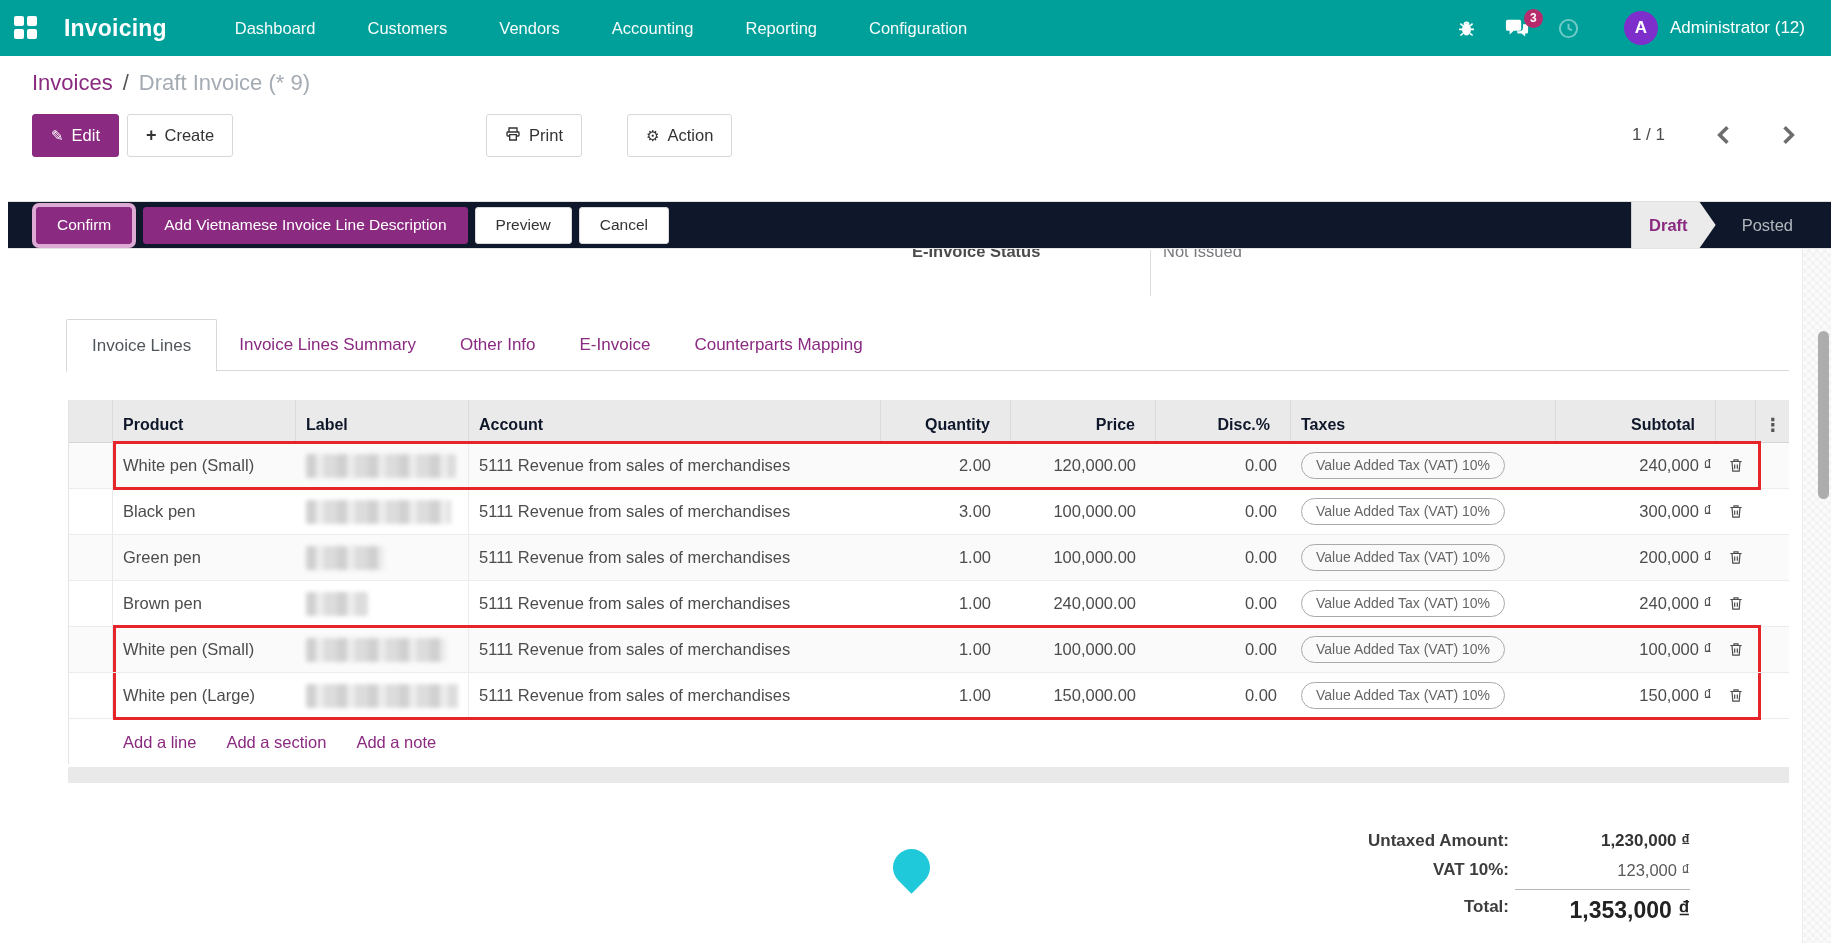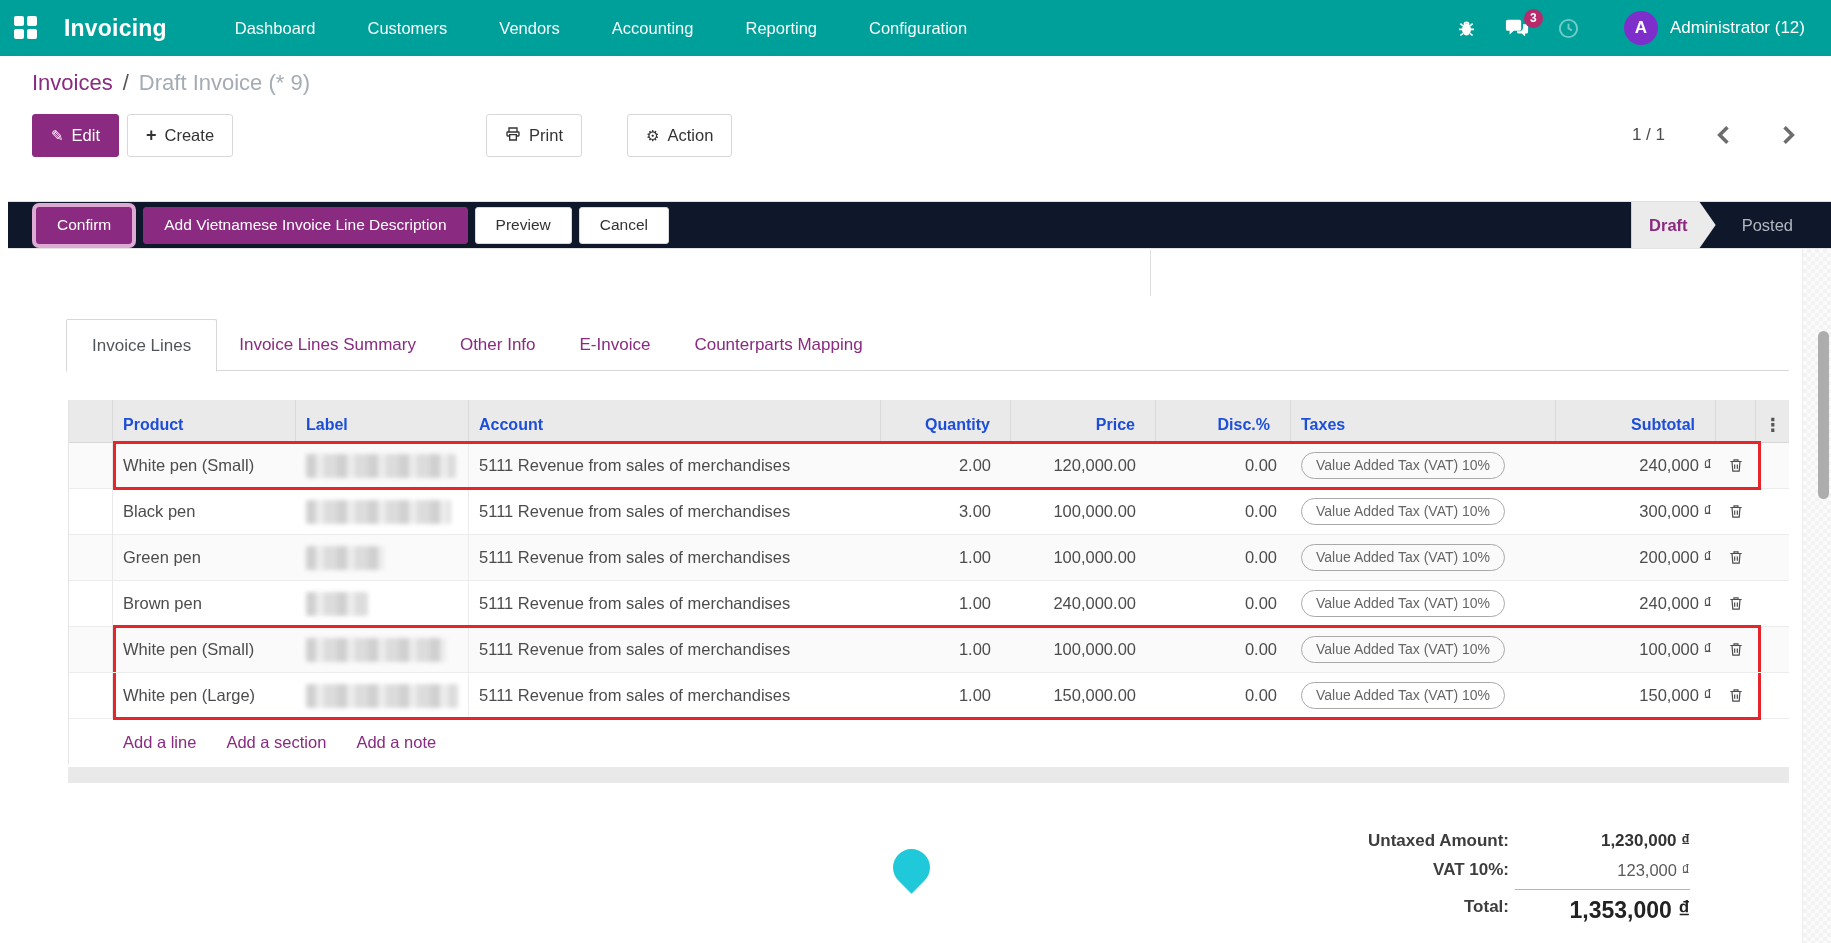--- a/index.html
+++ b/index.html
@@ -55,21 +55,21 @@
   
   .tabs-underline { position:absolute; top:370px; left:68px; width:1721px; border-bottom:1px solid #d8d8d8; }
   .tabs { position:absolute; top:319px; left:66px; height:52px; display:flex; align-items:stretch; z-index:2; }
   .tab { display:flex; align-items:center; padding:0 22px; font-size:17px; color:#8a2a80; cursor:pointer; }
   .tab.active { background:#fff; color:#50565c; border:1px solid #d8d8d8; border-bottom:1px solid #fff; border-radius:2px 2px 0 0; margin-bottom:-1px; padding:0 25px; }
 
   
   .table { position:absolute; top:400px; left:68px; width:1721px; border-left:1px solid #e4e4e4; }
   .thead, .trow { display:grid; grid-template-columns:44px 183px 173px 412px 130px 145px 135px 265px 160px 40px 34px; }
   .thead { background:#eaeaea; height:43px; border-bottom:1px solid #d6d6d6; }
-  .th { display:flex; align-items:center; font-size:16px; font-weight:700; color:#1d4ed8; padding:16px 10px; border-right:1px solid #dadada; }
+  .th { display:flex; align-items:center; font-size:16px; font-weight:700; color:#0f172a; padding:16px 10px; border-right:1px solid #dadada; }
   .th:last-child { border-right:none; }
   .th.num { justify-content:flex-end; padding-right:20px; }
   .th.kebab { justify-content:center; color:#555; font-size:18px; padding:0; cursor:pointer; }
   .trow { height:46px; border-bottom:1px solid #ececec; position:relative; background:#fff; }
   .trow:nth-child(odd) { background:#fafafa; }
   .tc { display:flex; align-items:center; font-size:16.5px; color:#4c4c4c; padding:0 10px; overflow:hidden; white-space:nowrap; }
   .tc.handle { border-right:1px solid #e8e8e8; cursor:grab; }
   .tc.c-label { border-right:1px solid #ececec; }
   .tc.num { justify-content:flex-end; padding-right:20px; }
   .tc.c-disc { padding-right:14px; }
@@ -200,20 +200,24 @@
     <button class="sb-btn purple confirm">Confirm</button>
     <button class="sb-btn purple">Add Vietnamese Invoice Line Description</button>
     <button class="sb-btn">Preview</button>
     <button class="sb-btn">Cancel</button>
     <div class="sb-states">
         <div class="state active">Draft</div>
         <div class="state">Posted</div>
       </div>
   </div>
 
+  <div class="einv">
+    <span class="einv-label">E-Invoice Status</span>
+    <span class="einv-value">Not Issued</span>
+  </div>
   <div class="einv-divider"></div>
 
   <div class="tabs-underline"></div>
   <div class="tabs">
       <div class="tab active">Invoice Lines</div>
       <div class="tab">Invoice Lines Summary</div>
       <div class="tab">Other Info</div>
       <div class="tab">E-Invoice</div>
       <div class="tab">Counterparts Mapping</div>
     </div>

